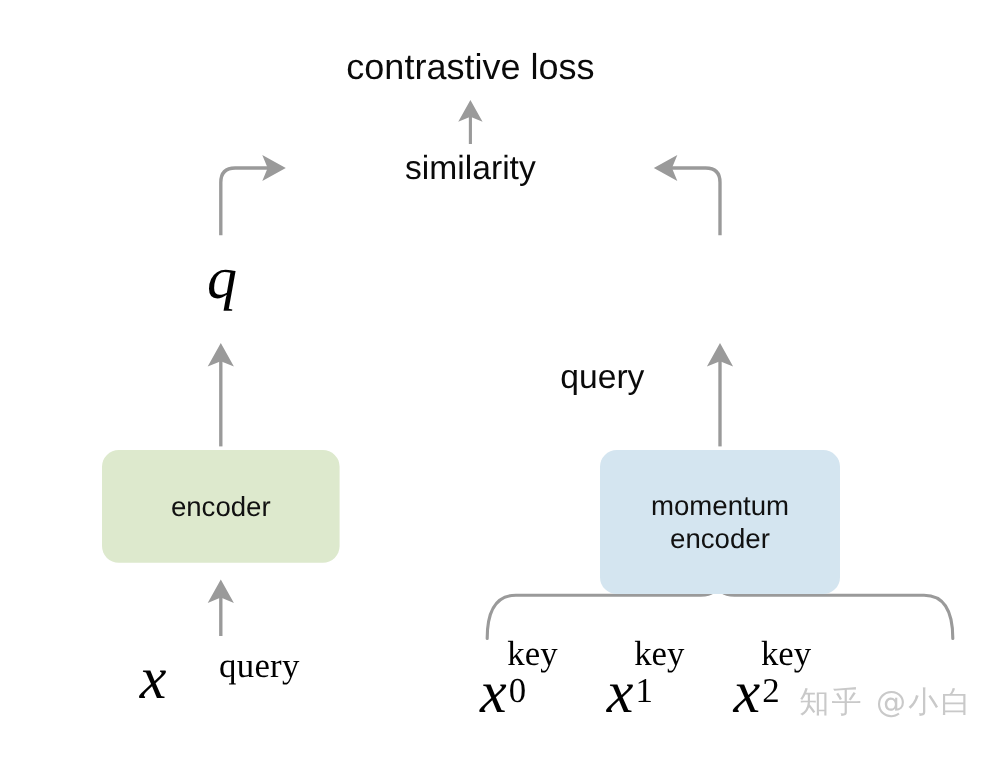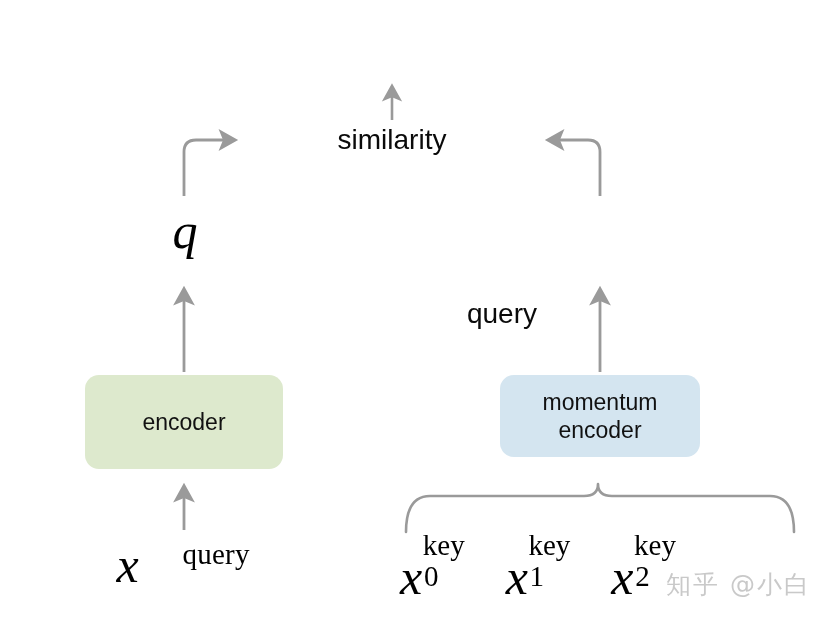--- a/index.html
+++ b/index.html
@@ -116,33 +116,34 @@
       <path d="M406,532
                Q406,496 430,496
                L584,496
                Q598,496 598,484
                Q598,496 612,496
                L770,496
                Q794,496 794,532" fill="none" stroke="#9a9a9a" stroke-width="2.6" stroke-linecap="round" stroke-linejoin="round"></path>
     </g>
   </svg>
 
+  <div class="abs ctr sans-label" style="left:392px;top:40px;font-size:30px;">contrastive loss</div>
 
   <div class="abs ctr sans-label" style="left:392px;top:124px;font-size:28px;">similarity</div>
 
   <div class="abs ctr math" style="left:185px;top:206px;font-size:50px;">q</div>
 
 
   <div class="abs ctr sans-label" style="left:502px;top:298px;font-size:28px;">query</div>
 
   <div class="box" style="left:85px;top:375px;width:198px;height:94px;background:#dde9cd;">
     <span>encoder</span>
   </div>
 
-  <div class="box" style="left:500px;top:375px;width:200px;height:82px;background:#d4e5f0;">
+  <div class="box" style="left:500px;top:375px;width:200px;height:120px;background:#d4e5f0;">
     <span>
       <span style="display:block">momentum</span>
       <span style="display:block">encoder</span>
     </span>
   </div>
 
   <div class="abs ctr math" style="left:183px;top:540px;font-size:50px;">
     <span>x</span><span class="sup up">query</span>
   </div>
 

